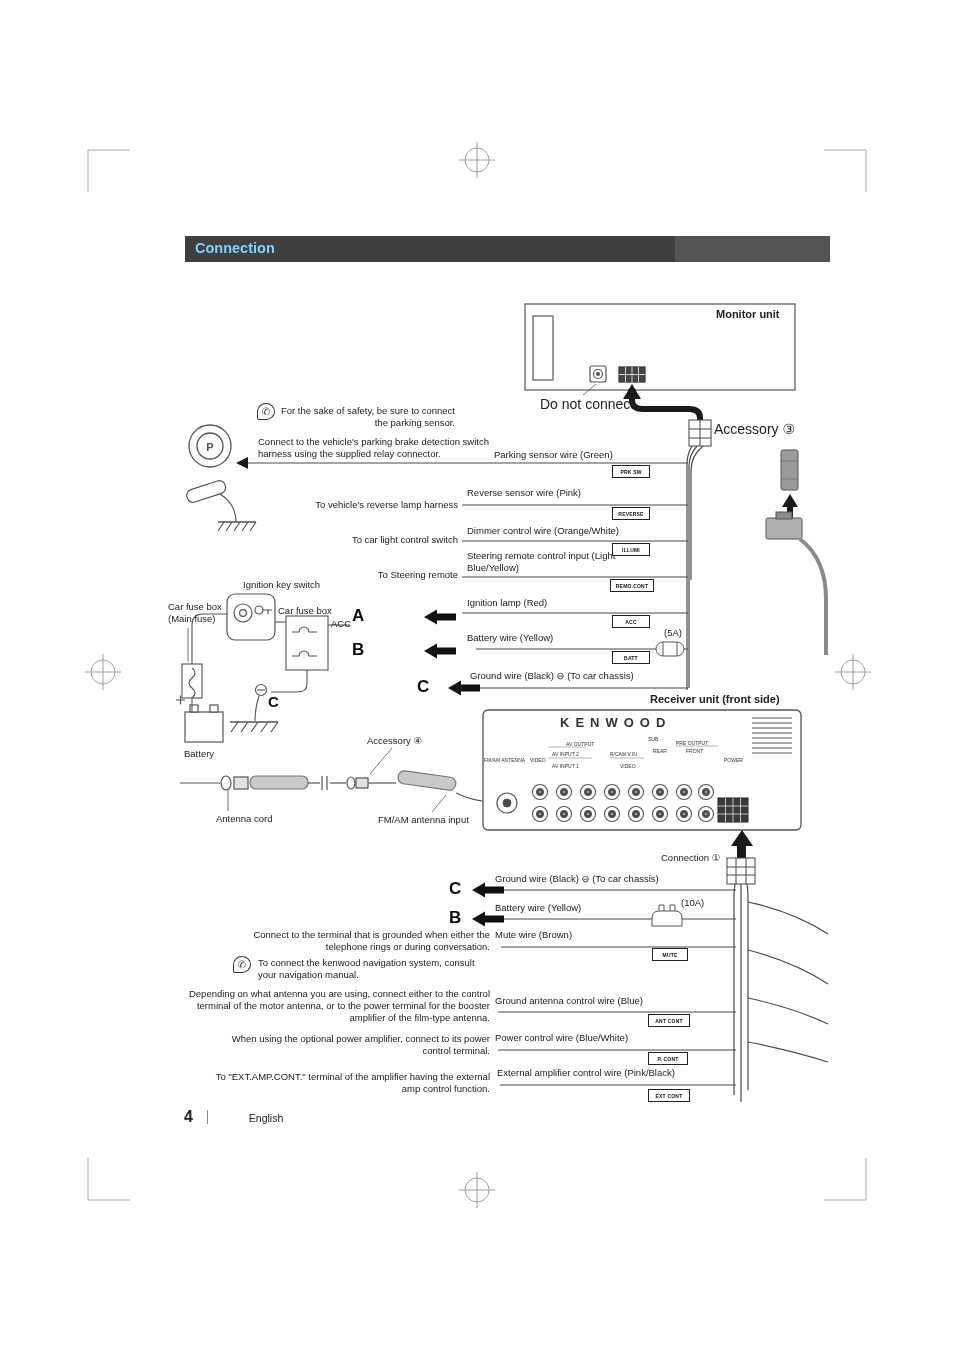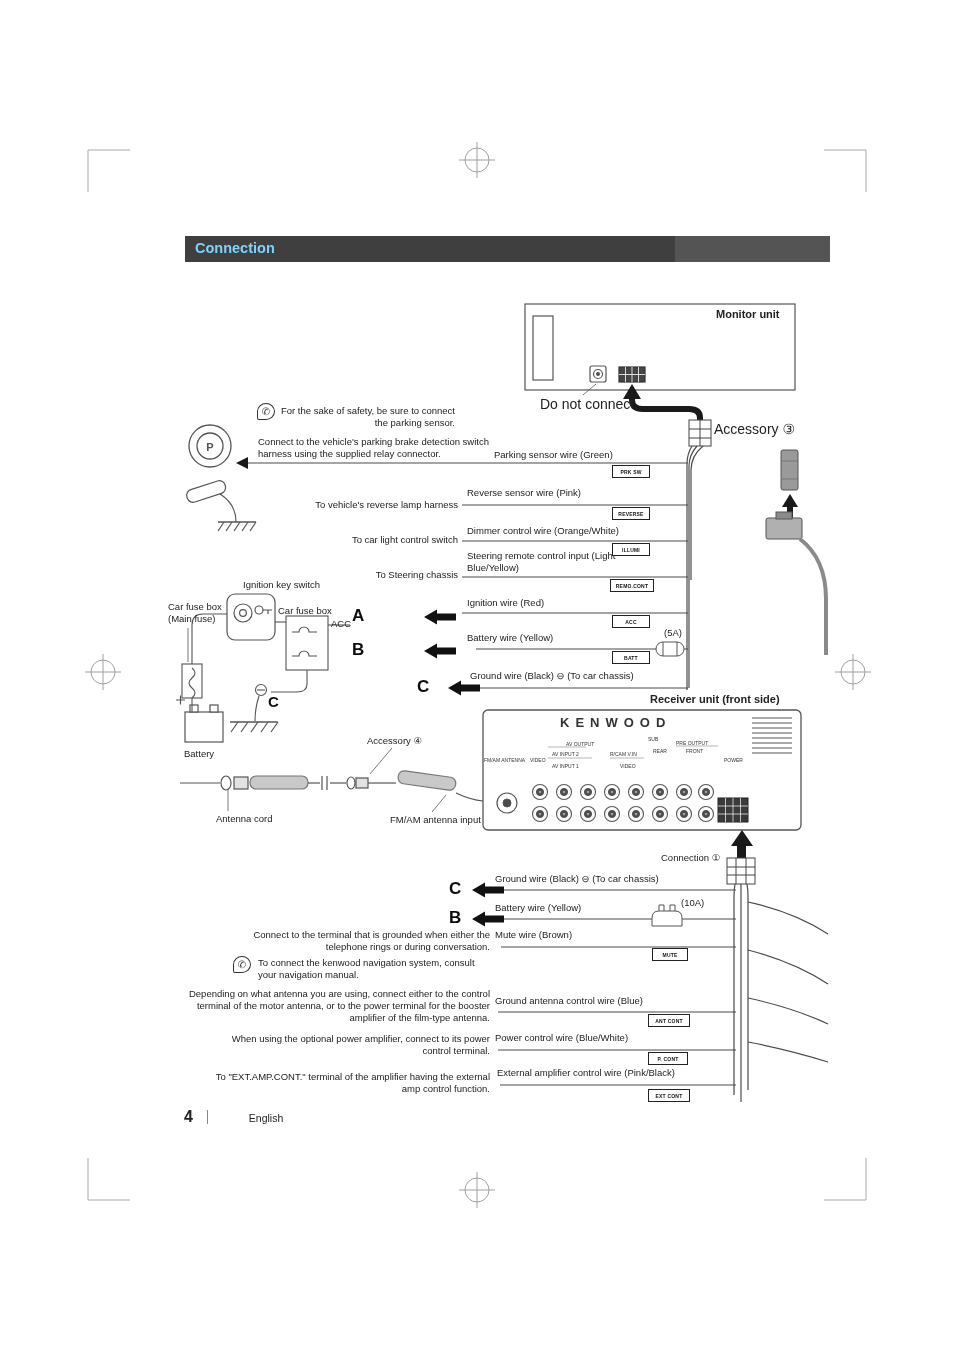--- a/index.html
+++ b/index.html
@@ -251,35 +251,35 @@
 <div class="lbl lbl-b" style="left:716px;top:284px;margin-top:24px;">Monitor unit</div>
 <div class="lbl" style="left:540px;top:396px;">Do not connect.</div>
 <div class="lbl" style="left:714px;top:421px;">Accessory ③</div>
 
 <div class="bubble" style="left:257px;top:403px;">✆</div>
 <div class="note" style="left:275px;top:405px;width:180px;text-align:right;">For the sake of safety, be sure to connect the parking sensor.</div>
 <div class="note" style="left:258px;top:436px;width:238px;">Connect to the vehicle's parking brake detection switch harness using the supplied relay connector.</div>
 
 <div class="note r" style="left:230px;top:499px;width:228px;">To vehicle's reverse lamp harness</div>
 <div class="note r" style="left:230px;top:534px;width:228px;">To car light control switch</div>
-<div class="note r" style="left:230px;top:569px;width:228px;">To Steering chassis</div>
+<div class="note r" style="left:230px;top:569px;width:228px;">To Steering remote</div>
 
 <div class="note" style="left:462px;top:449px;white-space:nowrap;margin-left:32px;">Parking sensor wire (Green)</div>
 <div class="tag" style="left:612px;top:465px;width:38px;">PRK SW</div>
 
 <div class="note" style="left:467px;top:487px;white-space:nowrap;">Reverse sensor wire (Pink)</div>
 <div class="tag" style="left:612px;top:507px;width:38px;">REVERSE</div>
 
 <div class="note" style="left:467px;top:525px;white-space:nowrap;">Dimmer control wire (Orange/White)</div>
 <div class="tag" style="left:612px;top:543px;width:38px;">ILLUMI</div>
 
 <div class="note" style="left:467px;top:550px;width:152px;">Steering remote control input (Light Blue/Yellow)</div>
 <div class="tag" style="left:610px;top:579px;width:44px;">REMO.CONT</div>
 
-<div class="note" style="left:467px;top:597px;white-space:nowrap;">Ignition wire (Red)</div>
+<div class="note" style="left:467px;top:597px;white-space:nowrap;">Ignition lamp (Red)</div>
 <div class="tag" style="left:612px;top:615px;width:38px;">ACC</div>
 
 <div class="note" style="left:467px;top:632px;white-space:nowrap;">Battery wire (Yellow)</div>
 <div class="tag" style="left:612px;top:651px;width:38px;">BATT</div>
 <div class="note" style="left:664px;top:627px;">(5A)</div>
 
 <div class="note" style="left:470px;top:670px;white-space:nowrap;">Ground wire (Black) ⊖ (To car chassis)</div>
 
 <div class="letter" style="left:352px;top:606px;">A</div>
 <div class="letter" style="left:352px;top:640px;">B</div>
@@ -287,21 +287,21 @@
 <div class="letter" style="left:268px;top:693px;font-size:15px;">C</div>
 
 <div class="note" style="left:243px;top:579px;white-space:nowrap;">Ignition key switch</div>
 <div class="note" style="left:168px;top:601px;width:78px;">Car fuse box (Main fuse)</div>
 <div class="note" style="left:278px;top:605px;white-space:nowrap;">Car fuse box</div>
 <div class="note" style="left:331px;top:618px;">ACC</div>
 <div class="note" style="left:184px;top:748px;">Battery</div>
 
 <div class="note" style="left:367px;top:735px;white-space:nowrap;">Accessory ④</div>
 <div class="note" style="left:216px;top:813px;white-space:nowrap;text-align:center;">Antenna cord</div>
-<div class="note" style="left:390px;top:814px;white-space:nowrap;">FM/AM antenna input</div>
+<div class="note" style="left:378px;top:814px;white-space:nowrap;">FM/AM antenna input</div>
 
 <div class="lbl lbl-b" style="left:650px;top:693px;">Receiver unit (front side)</div>
 <div class="abs" style="left:560px;top:715px;font-size:13px;font-weight:bold;letter-spacing:6px;color:#333;">KENWOOD</div>
 
 <div class="port" style="left:566px;top:741px;">AV OUTPUT</div>
 <div class="port" style="left:648px;top:736px;">SUB</div>
 <div class="port" style="left:676px;top:740px;">PRE OUTPUT</div>
 <div class="port" style="left:552px;top:751px;">AV INPUT 2</div>
 <div class="port" style="left:610px;top:751px;">R/CAM V.IN</div>
 <div class="port" style="left:653px;top:748px;">REAR</div>

